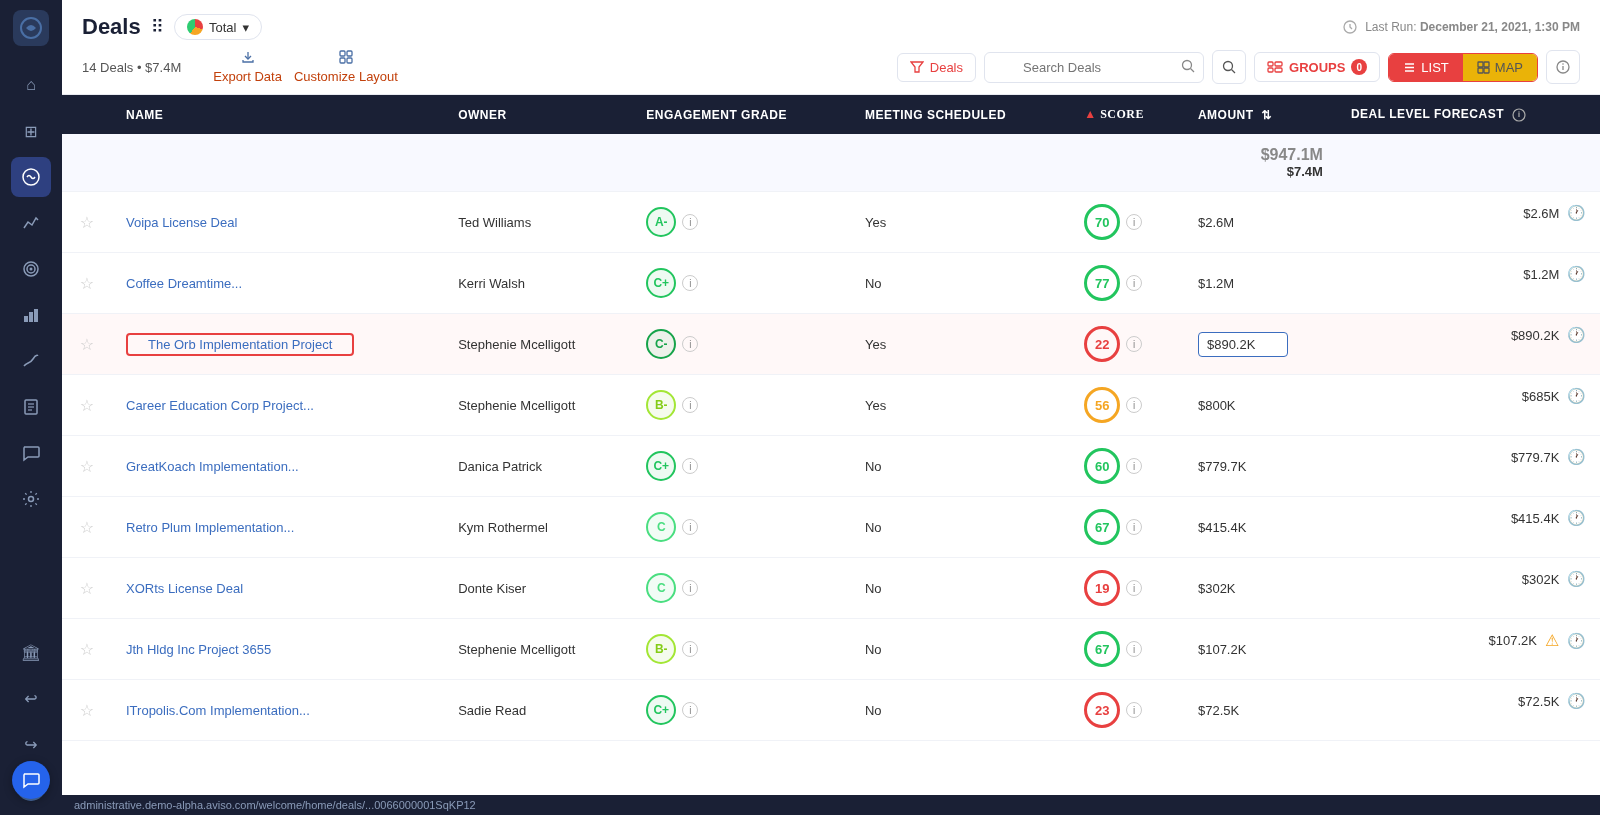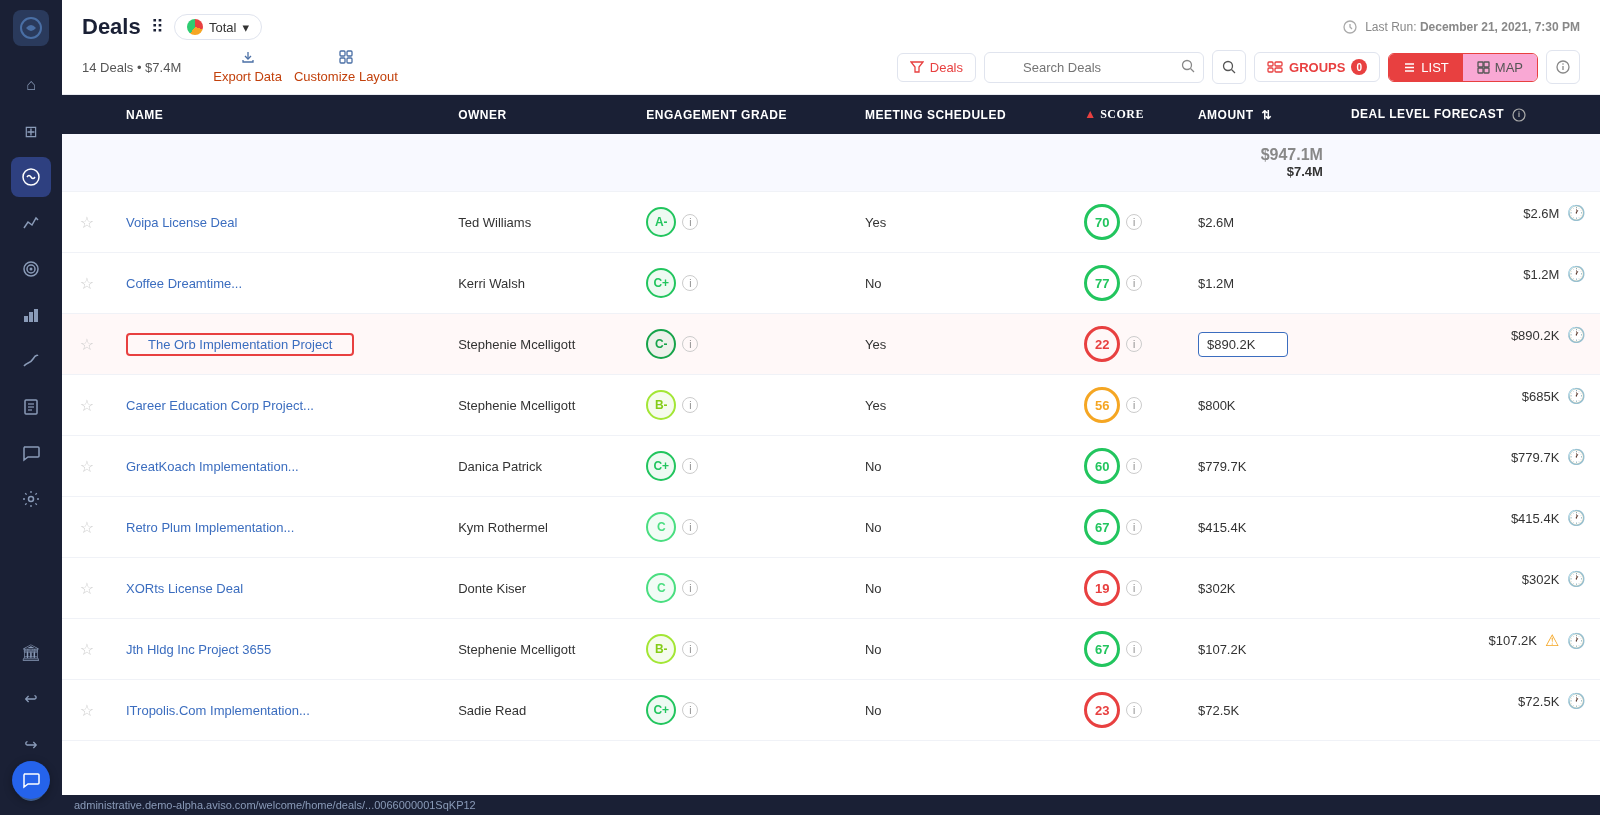--- a/index.html
+++ b/index.html
@@ -169,21 +169,21 @@
       display: flex; border: 1px solid #e84040; border-radius: 6px; overflow: hidden;
     }
     .view-btn {
       padding: 6px 14px; font-size: 13px; cursor: pointer;
       display: flex; align-items: center; gap: 5px;
     }
     .view-btn.active {
       background: #e84040; color: #fff;
     }
     .view-btn:not(.active) {
-      background: #f9a8d4; color: #555;
+      background: #eab308; color: #555;
     }
     .info-btn {
       width: 34px; height: 34px;
       border: 1px solid #e0e4ee; border-radius: 6px;
       display: flex; align-items: center; justify-content: center;
       cursor: pointer; color: #888; background: #fff;
     }
 
     
     .table-wrapper {
@@ -397,21 +397,21 @@
           <div class="pie-icon"></div>
           <span>Total</span>
           <span>▾</span>
         </div>
       </div>
       <div class="header-right">
         <svg width="14" height="14" viewBox="0 0 14 14" fill="none">
             <circle cx="7" cy="7" r="6" stroke="#aaa" stroke-width="1.3"></circle>
             <polyline points="7,4 7,7 9,9" stroke="#aaa" stroke-width="1.3"></polyline>
           </svg>
-        <span>Last Run: <strong>December 21, 2021, 7:30 PM</strong></span>
+        <span>Last Run: <strong>December 21, 2021, 1:30 PM</strong></span>
       </div>
     </div>
     <div style="display:flex; align-items:flex-end; justify-content:space-between;">
       <div class="header-sub">
         <span class="deals-count">
           <span>14 Deals</span> • <span>$7.4M</span>
         </span>
         <div class="header-actions">
           <a class="action-link">
             <svg width="14" height="14" viewBox="0 0 14 14" fill="none">

